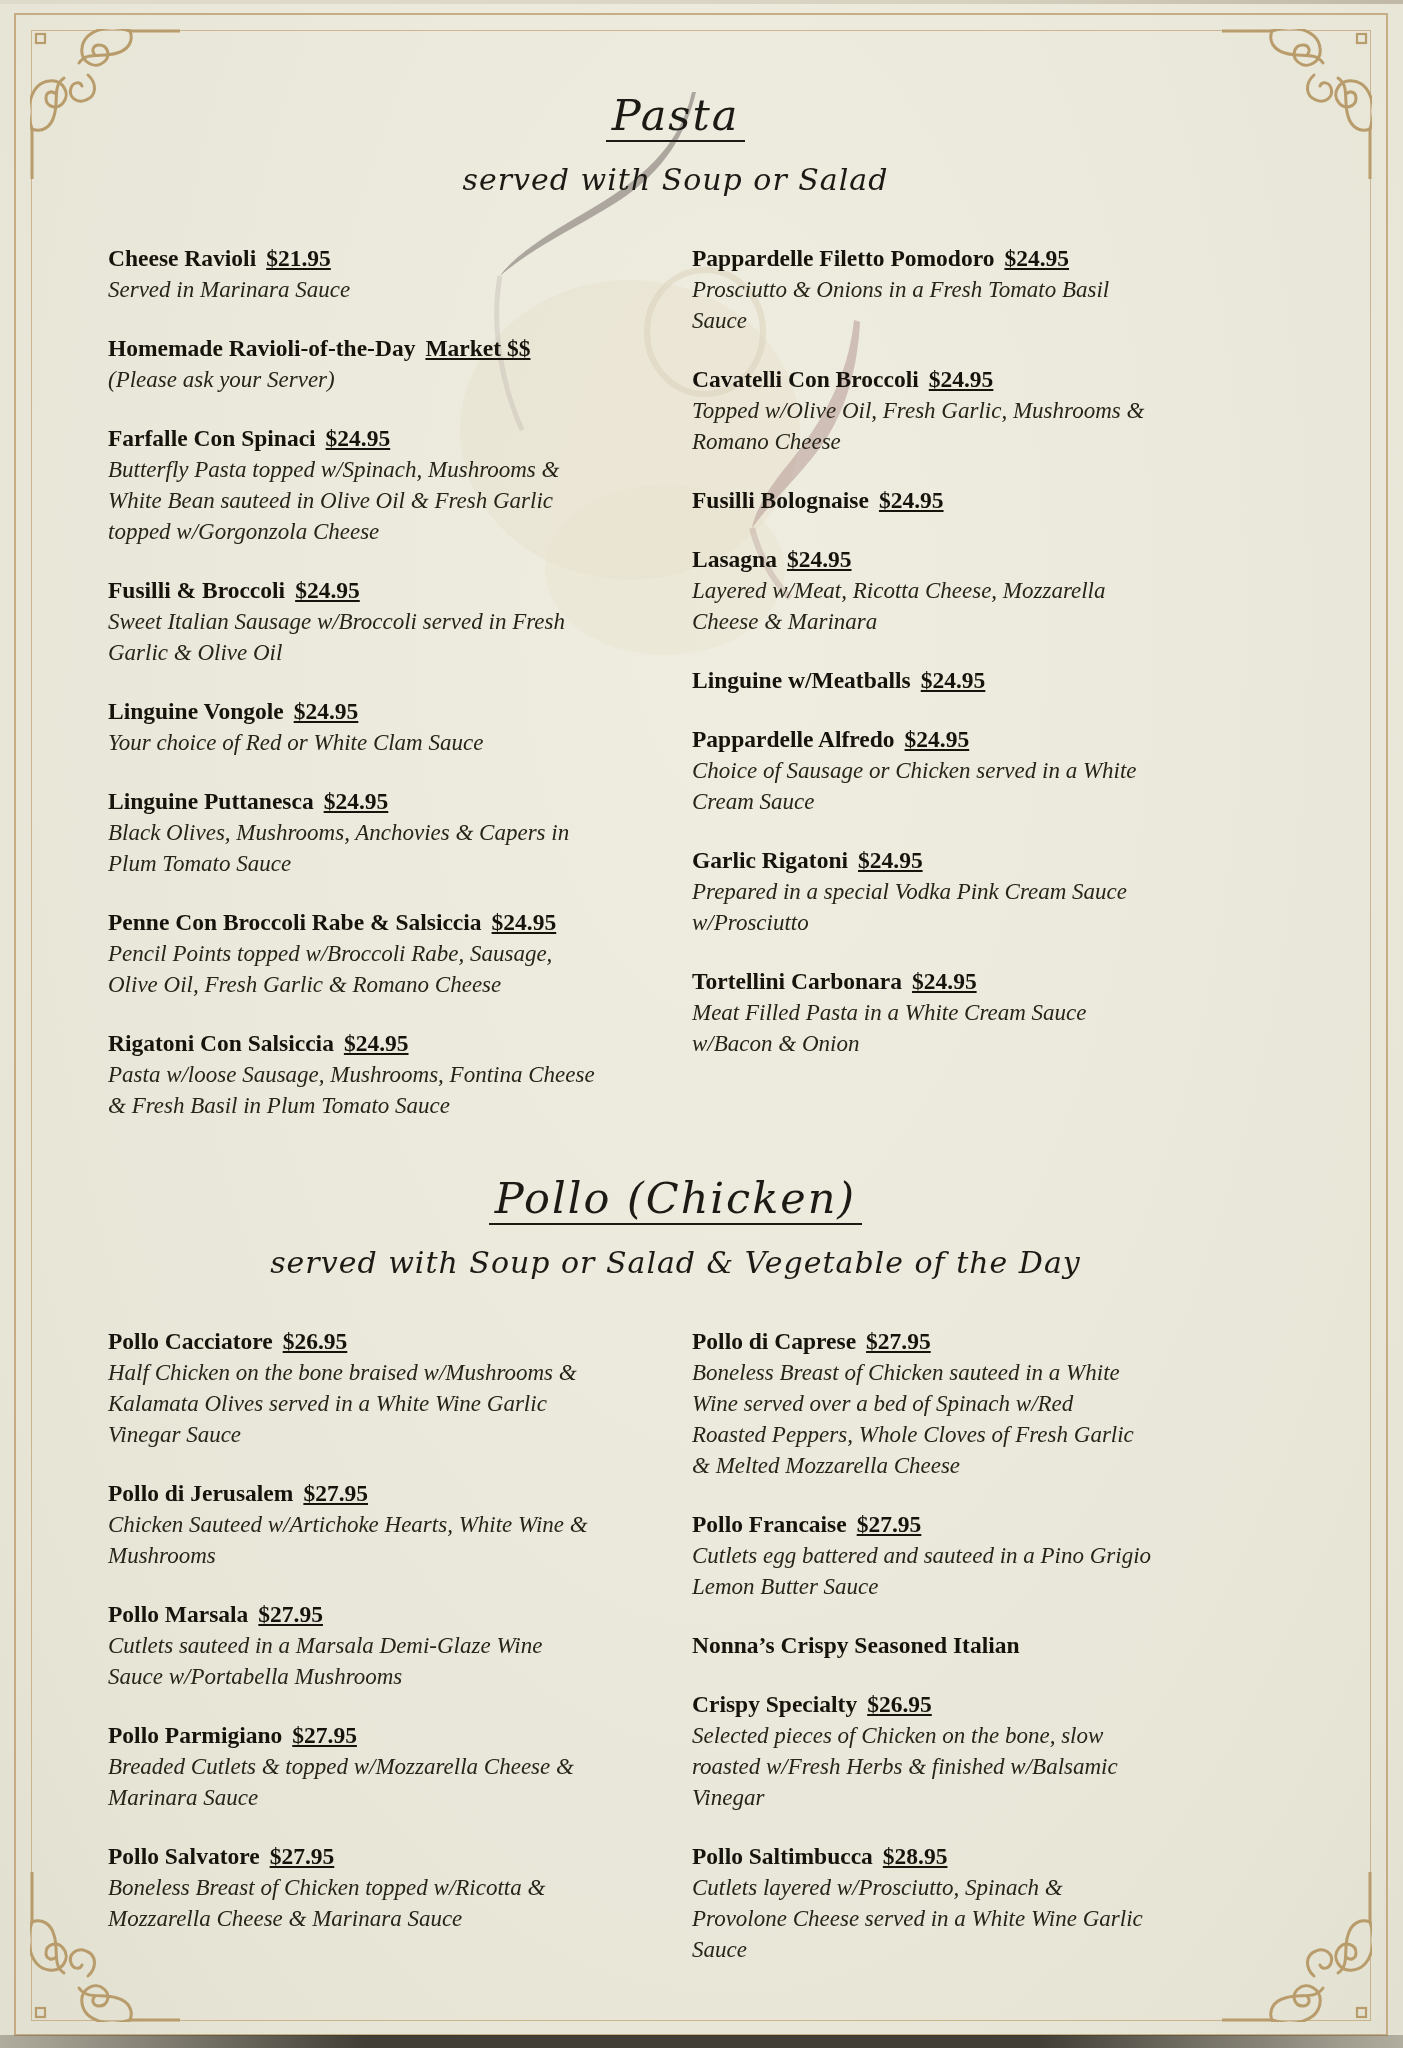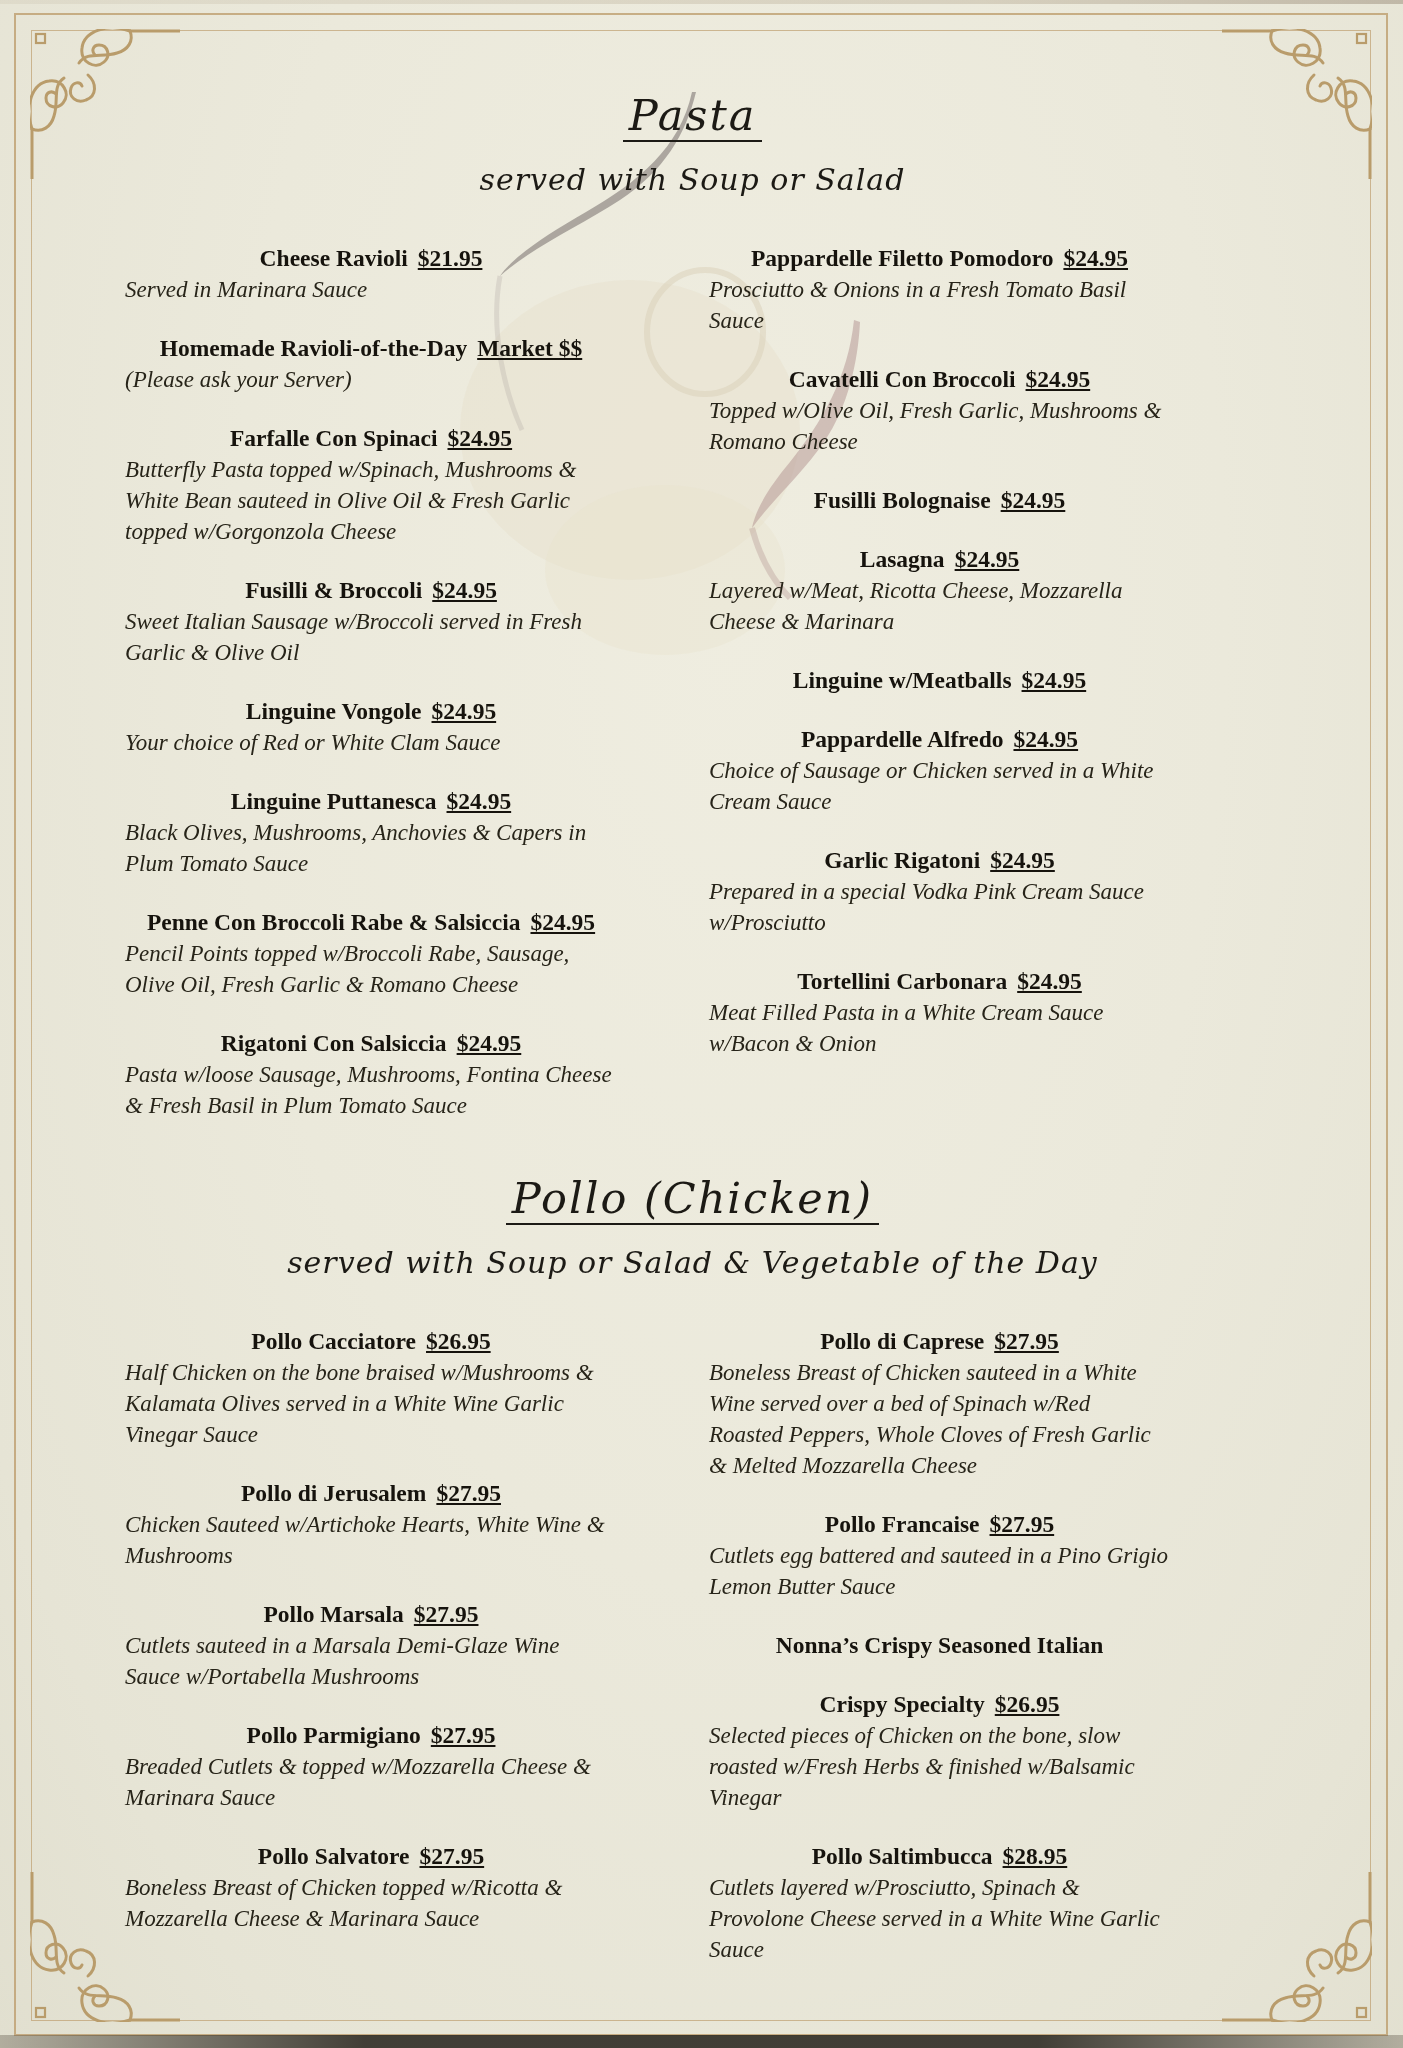--- a/index.html
+++ b/index.html
@@ -35,21 +35,21 @@
   }
   .corner{position:absolute;width:150px;height:150px;pointer-events:none;}
   .corner svg{width:100%;height:100%;display:block;}
   .corner.tl{left:30px;top:29px;}
   .corner.tr{right:31px;top:29px;transform:scaleX(-1);}
   .corner.bl{left:30px;bottom:26px;transform:scaleY(-1);}
   .corner.br{right:31px;bottom:26px;transform:scale(-1,-1);}
   .watermark{position:absolute;left:430px;top:70px;width:520px;height:640px;pointer-events:none;}
 
   
-  .content{position:absolute;left:125px;top:0;width:1045px;}
+  .content{position:absolute;left:108px;top:0;width:1045px;}
   .sec-head{text-align:center;transform:translateX(45px);}
   .sec-title{
     display:inline-block;
     font-family:"DejaVu Serif", serif;
     font-style:italic;font-weight:500;
     font-size:43px;line-height:1.1;
     letter-spacing:2px;
     border-bottom:2.5px solid #1c1a15;
     padding:0 6px 1px 6px;
   }
@@ -63,21 +63,21 @@
   .section-pasta{padding-top:92px;}
   .section-pollo{padding-top:54px;}
   .cols{
     display:grid;
     grid-template-columns:492px 461px;
     column-gap:92px;
     margin-top:44px;
   }
   .col{display:flex;flex-direction:column;row-gap:28px;}
   .item .row{
-    display:flex;justify-content:center;align-items:baseline;gap:10px;
+    display:flex;justify-content:flex-start;align-items:baseline;gap:10px;
   }
   .nm{font-weight:bold;font-size:23.5px;line-height:31px;color:#16130d;}
   .pr{font-weight:bold;font-size:23.5px;line-height:31px;color:#16130d;white-space:nowrap;text-decoration:underline;}
   .ds{font-style:italic;font-size:23px;line-height:31px;color:#272419;}
 </style>
 </head>
 <body>
 
 <div class="photo">
 

